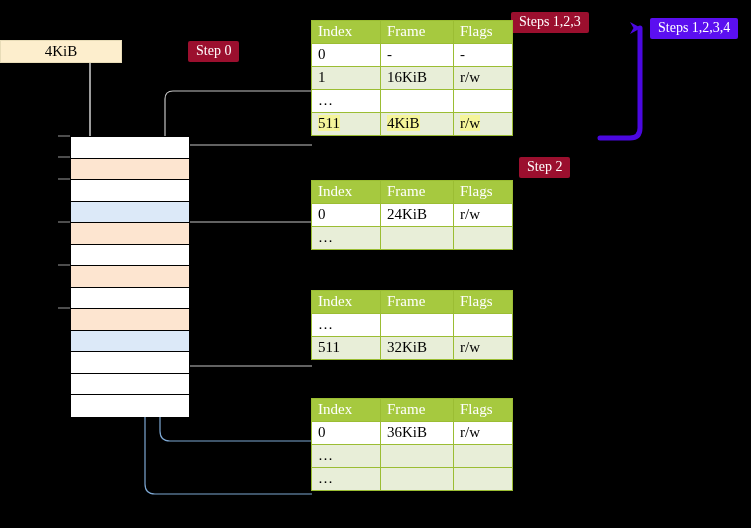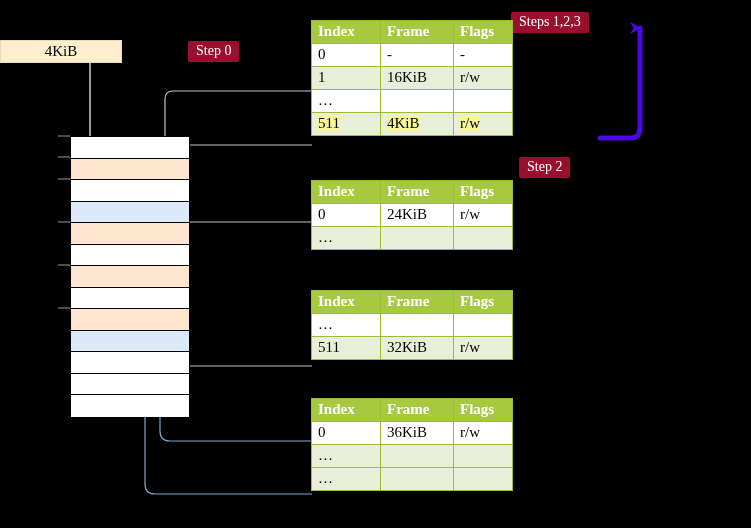--- a/index.html
+++ b/index.html
@@ -40,21 +40,21 @@
   #badge-steps123{left:511px;top:12px;}
   #badge-steps1234{left:650px;top:18px;}
 
   
   .ptable{
     position:absolute;border-collapse:collapse;
     border:1px solid #9bbd33;background:#fff;
     font-size:15px;
   }
   .ptable th{
-    background:#a6c93f;color:#fff;font-weight:bold;
+    background:#a6c93f;color:#fff;font-weight:normal;
     text-align:left;padding:2px 6px 3px;
     border:1px solid #9bbd33;
     font-family:"Liberation Serif", serif;
   }
   .ptable td{
     padding:2px 6px 3px;border:1px solid #9bbd33;
     font-family:"Liberation Serif", serif;
     height:17px;vertical-align:middle;
   }
   .ptable tr.alt td{background:#e8eed8;}
@@ -141,20 +141,21 @@
       <div class="mem-row"></div>
       <div class="mem-row peach"></div>
       <div class="mem-row blue"></div>
       <div class="mem-row"></div>
       <div class="mem-row"></div>
       <div class="mem-row"></div>
     </div>
 
   <div class="badge dark-red" id="badge-step0">Step 0</div>
   <div class="badge dark-red" id="badge-steps123">Steps 1,2,3</div>
+  <div class="badge violet" id="badge-steps1234">Steps 1,2,3,4</div>
   <div class="badge dark-red" id="badge-step4">Step 2</div>
 
   <div id="tables-host">
       <table class="ptable" id="table-1">
         <thead>
           <tr>
             <th class="col-index">Index</th>
             <th class="col-frame">Frame</th>
             <th class="col-flags">Flags</th>
           </tr>

